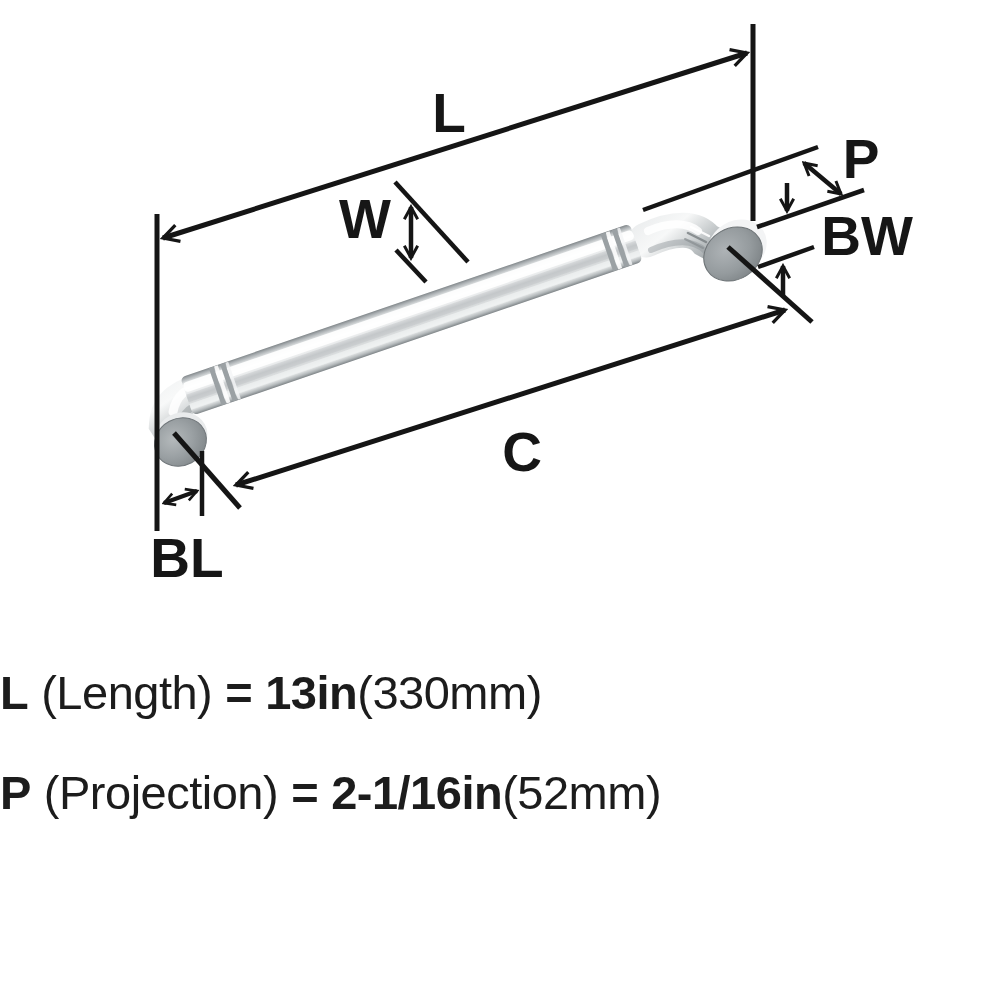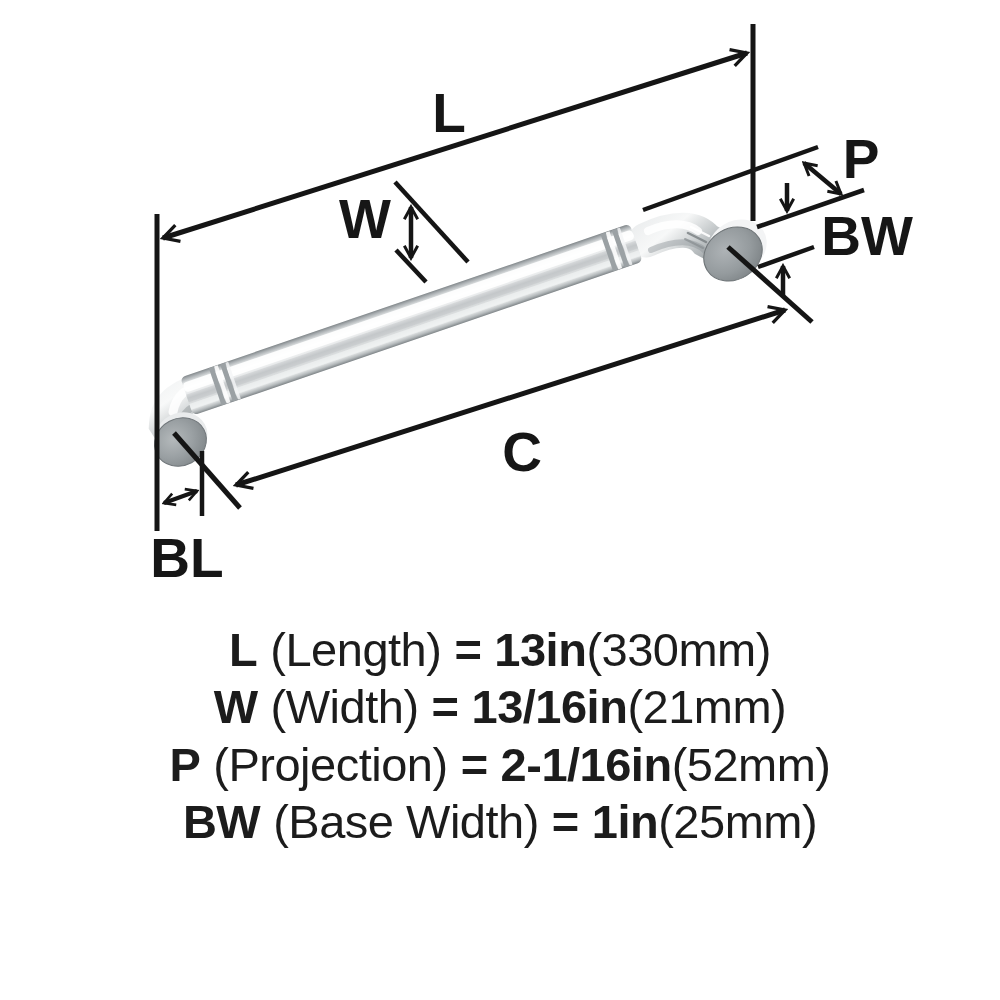--- a/index.html
+++ b/index.html
@@ -10,22 +10,22 @@
   #diagram{position:absolute;left:0;top:0;}
   .dim-label{
     font-family:"Liberation Sans",sans-serif;
     font-weight:700;font-size:55px;fill:#161616;
   }
   #specs{
     position:absolute;left:0;top:621px;width:1000px;
     color:#1c1c1c;
   }
   .spec-line{
-    height:57.4px;line-height:57.4px;text-align:center;
-    font-size:47px;letter-spacing:-0.5px;white-space:nowrap;
+    height:57.4px;line-height:57.4px;text-align:left;
+    font-size:47px;letter-spacing:-0.5px;white-space:nowrap;margin-top:43px;
   }
   .spec-line .b{font-weight:700;}
   .spec-line .r{font-weight:400;}
   .spec-line .g{margin-right:13px;}
 </style>
 </head>
 <body>
 
 <svg id="diagram" width="1000" height="612" viewBox="0 0 1000 612" xmlns="http://www.w3.org/2000/svg">
   <defs>
@@ -157,21 +157,15 @@
     <text class="dim-label" x="522" y="471">C</text>
     <text class="dim-label" x="187" y="577">BL</text>
   </g>
 </svg>
 
 <div id="specs">
   <div class="spec-line">
     <span class="b g">L</span><span class="r g">(Length)</span><span class="b g">=</span><span class="b">13in</span><span class="r">(330mm)</span>
   </div>
   <div class="spec-line">
-    <span class="b g">W</span><span class="r g">(Width)</span><span class="b g">=</span><span class="b">13/16in</span><span class="r">(21mm)</span>
-  </div>
-  <div class="spec-line">
     <span class="b g">P</span><span class="r g">(Projection)</span><span class="b g">=</span><span class="b">2-1/16in</span><span class="r">(52mm)</span>
-  </div>
-  <div class="spec-line">
-    <span class="b g">BW</span><span class="r g">(Base Width)</span><span class="b g">=</span><span class="b">1in</span><span class="r">(25mm)</span>
   </div>
 </div>
 
 </body></html>

